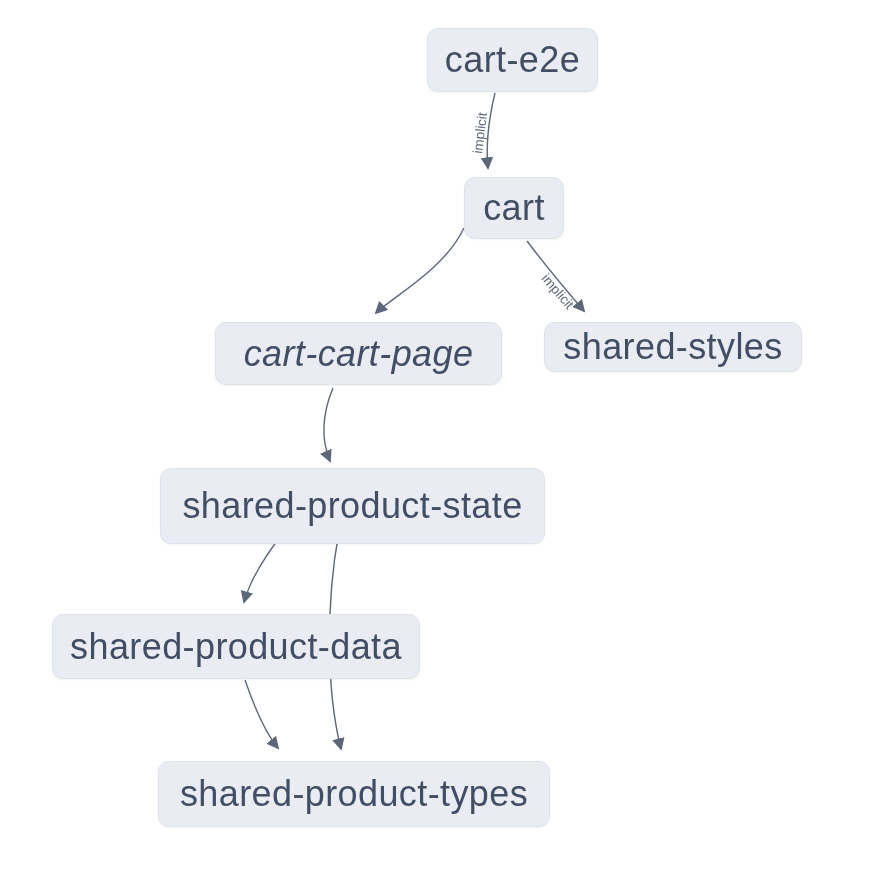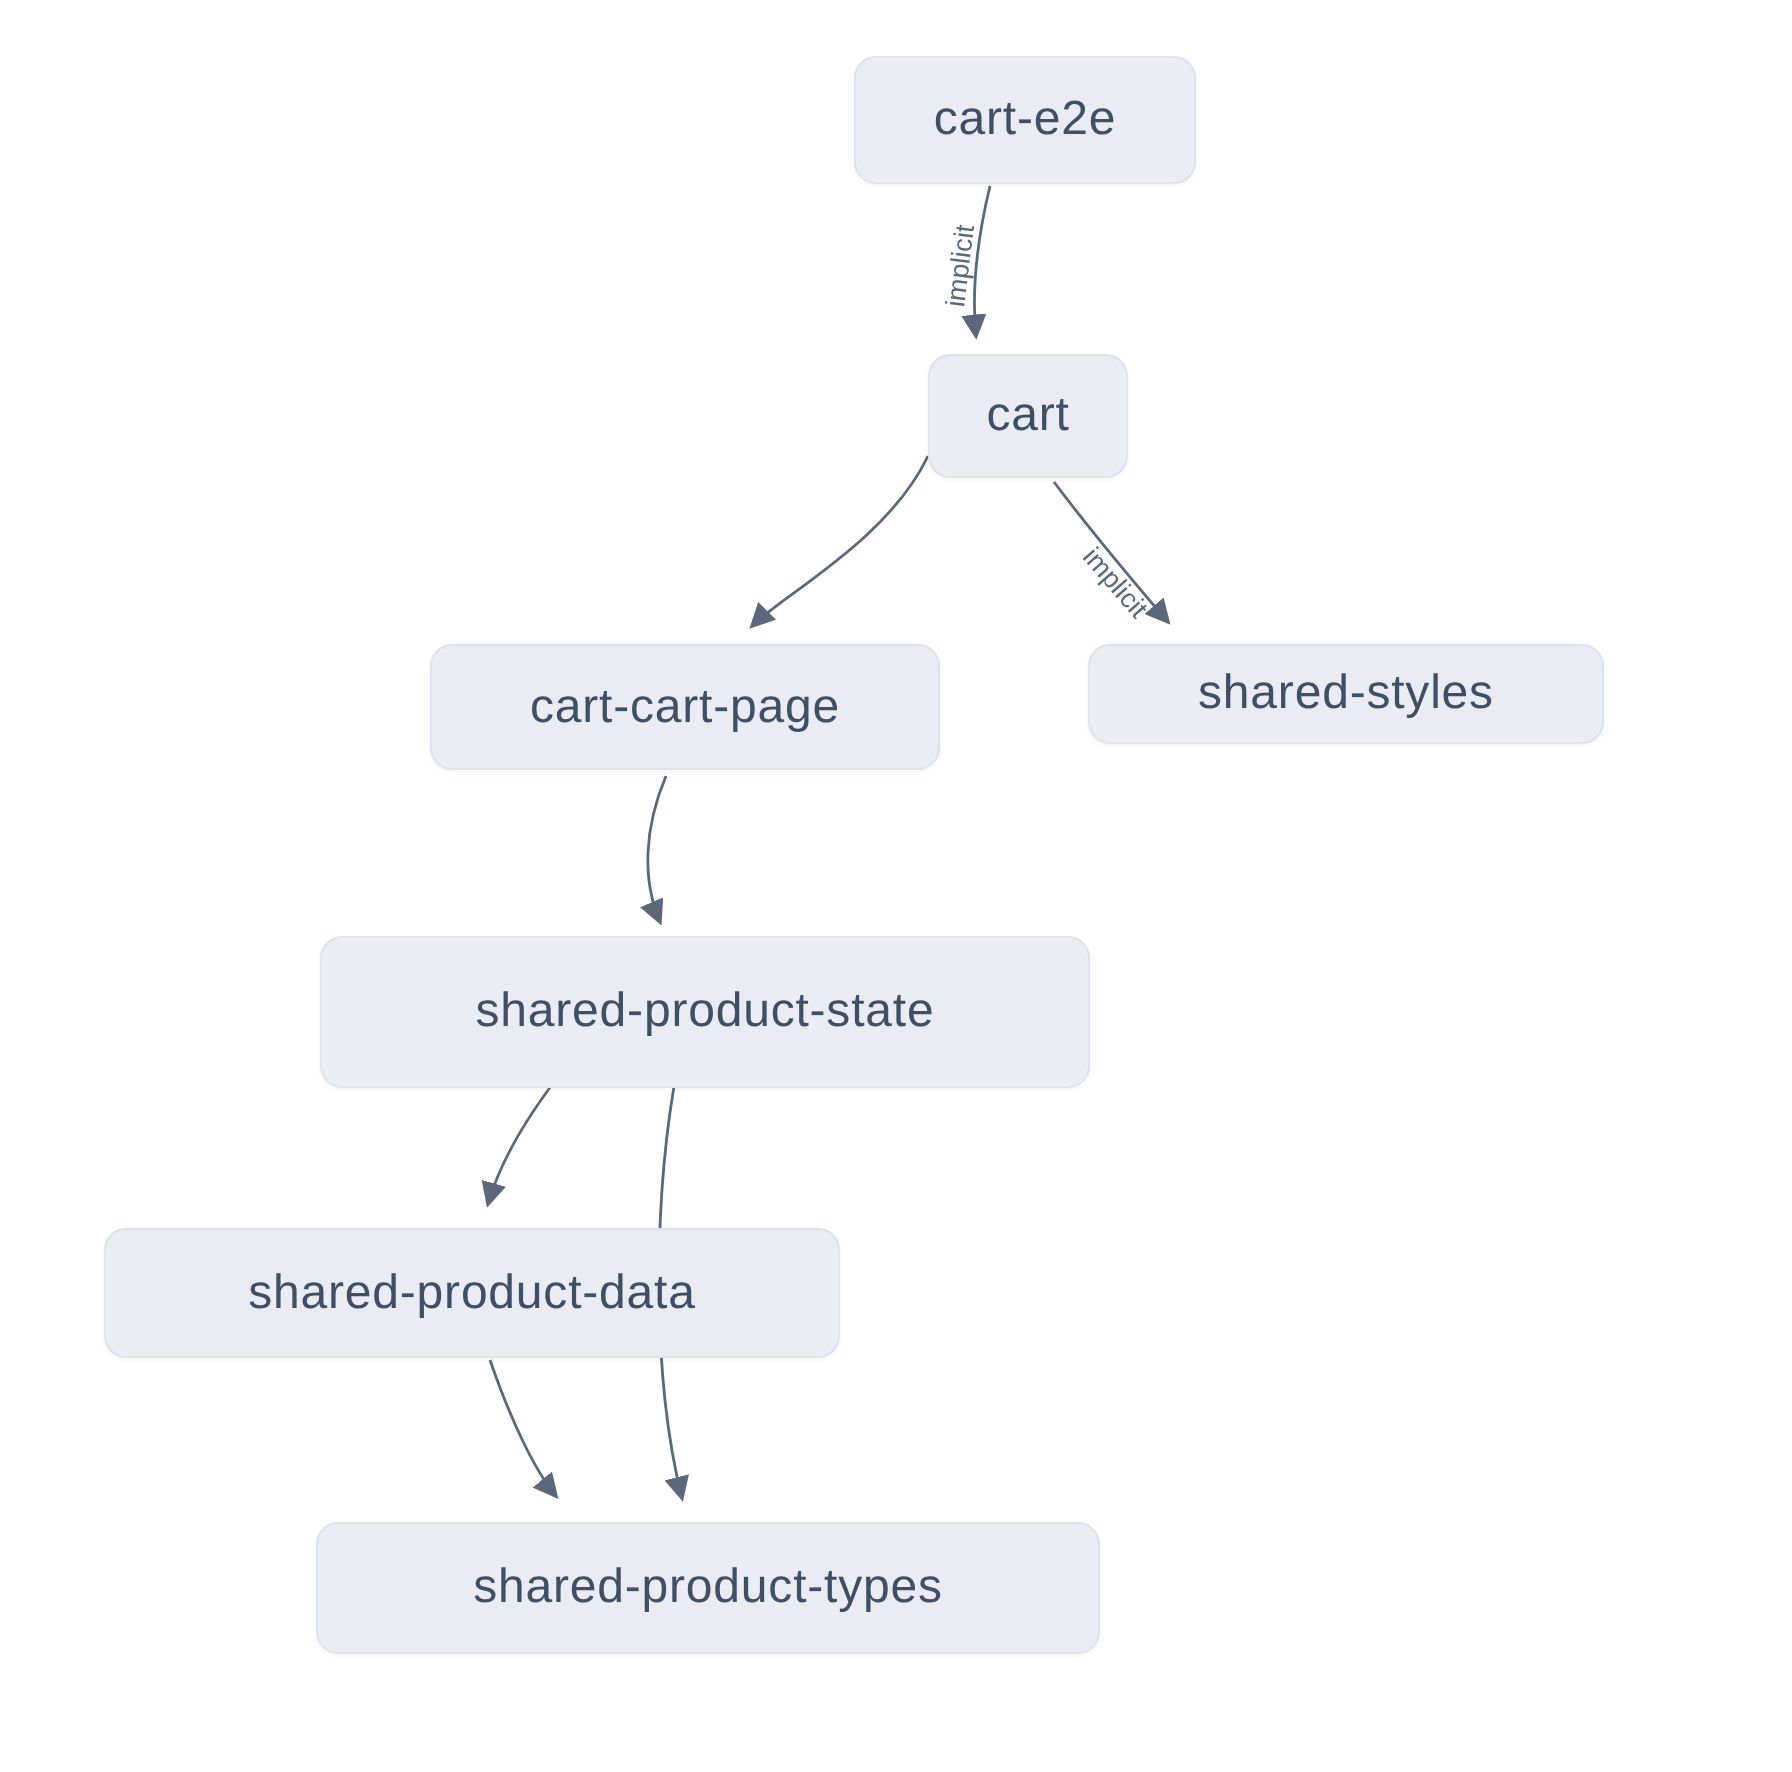--- a/index.html
+++ b/index.html
@@ -26,21 +26,21 @@
   .node {
     position: absolute;
     z-index: 2;
     display: flex;
     align-items: center;
     justify-content: center;
     background: #e9edf3;
     border: 1px solid #dee3eb;
     border-radius: 11px;
     color: #424e63;
-    font-size: 24px;
+    font-size: 36px;
     letter-spacing: 0.4px;
     box-sizing: border-box;
     box-shadow: 0 1px 2px rgba(30, 41, 59, 0.05);
     white-space: nowrap;
     cursor: pointer;
     user-select: none;
   }
   .edge-path {
     fill: none;
     stroke: #5c6779;
@@ -81,21 +81,21 @@
     <path class="edge-path" d="M 245,680 C 256,712 268,736 278,748" marker-end="url(#arrow)"></path>
 
     <text class="edge-label" x="481" y="133" transform="rotate(-83 481 133)">implicit</text>
     <text class="edge-label" x="557" y="292" transform="rotate(49 557 292)">implicit</text>
   </svg>
 
   <div class="node" style="left:427px; top:28px; width:171px; height:64px;">cart-e2e</div>
 
   <div class="node" style="left:464px; top:177px; width:100px; height:62px;text-align:center;">cart</div>
 
-  <div class="node" style="left:215px; top:322px; width:255px; height:63px;">cart-cart-page</div>
+  <div class="node" style="left:215px; top:322px; width:287px; height:63px;font-style:italic;">cart-cart-page</div>
 
   <div class="node" style="left:544px; top:322px; width:258px; height:50px;">shared-styles</div>
 
   <div class="node" style="left:160px; top:468px; width:385px; height:76px;">shared-product-state</div>
 
   <div class="node" style="left:52px; top:614px; width:368px; height:65px;text-align:center;">shared-product-data</div>
 
   <div class="node" style="left:158px; top:761px; width:392px; height:66px;">shared-product-types</div>
 
 </div>

